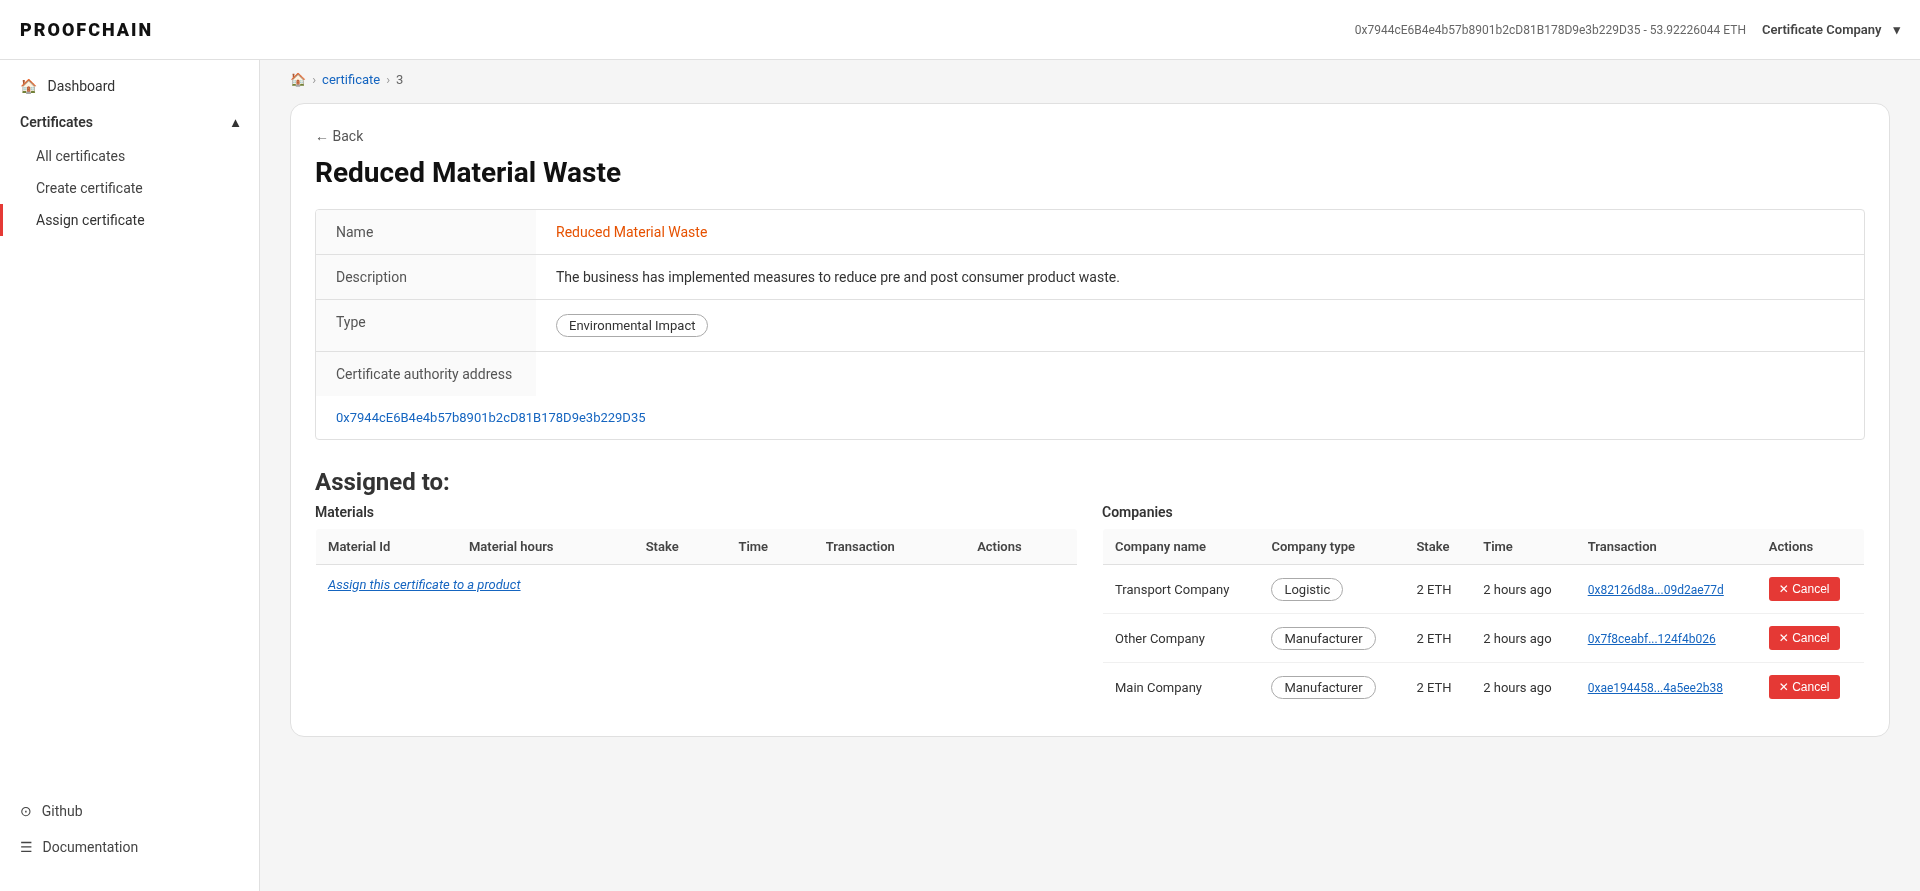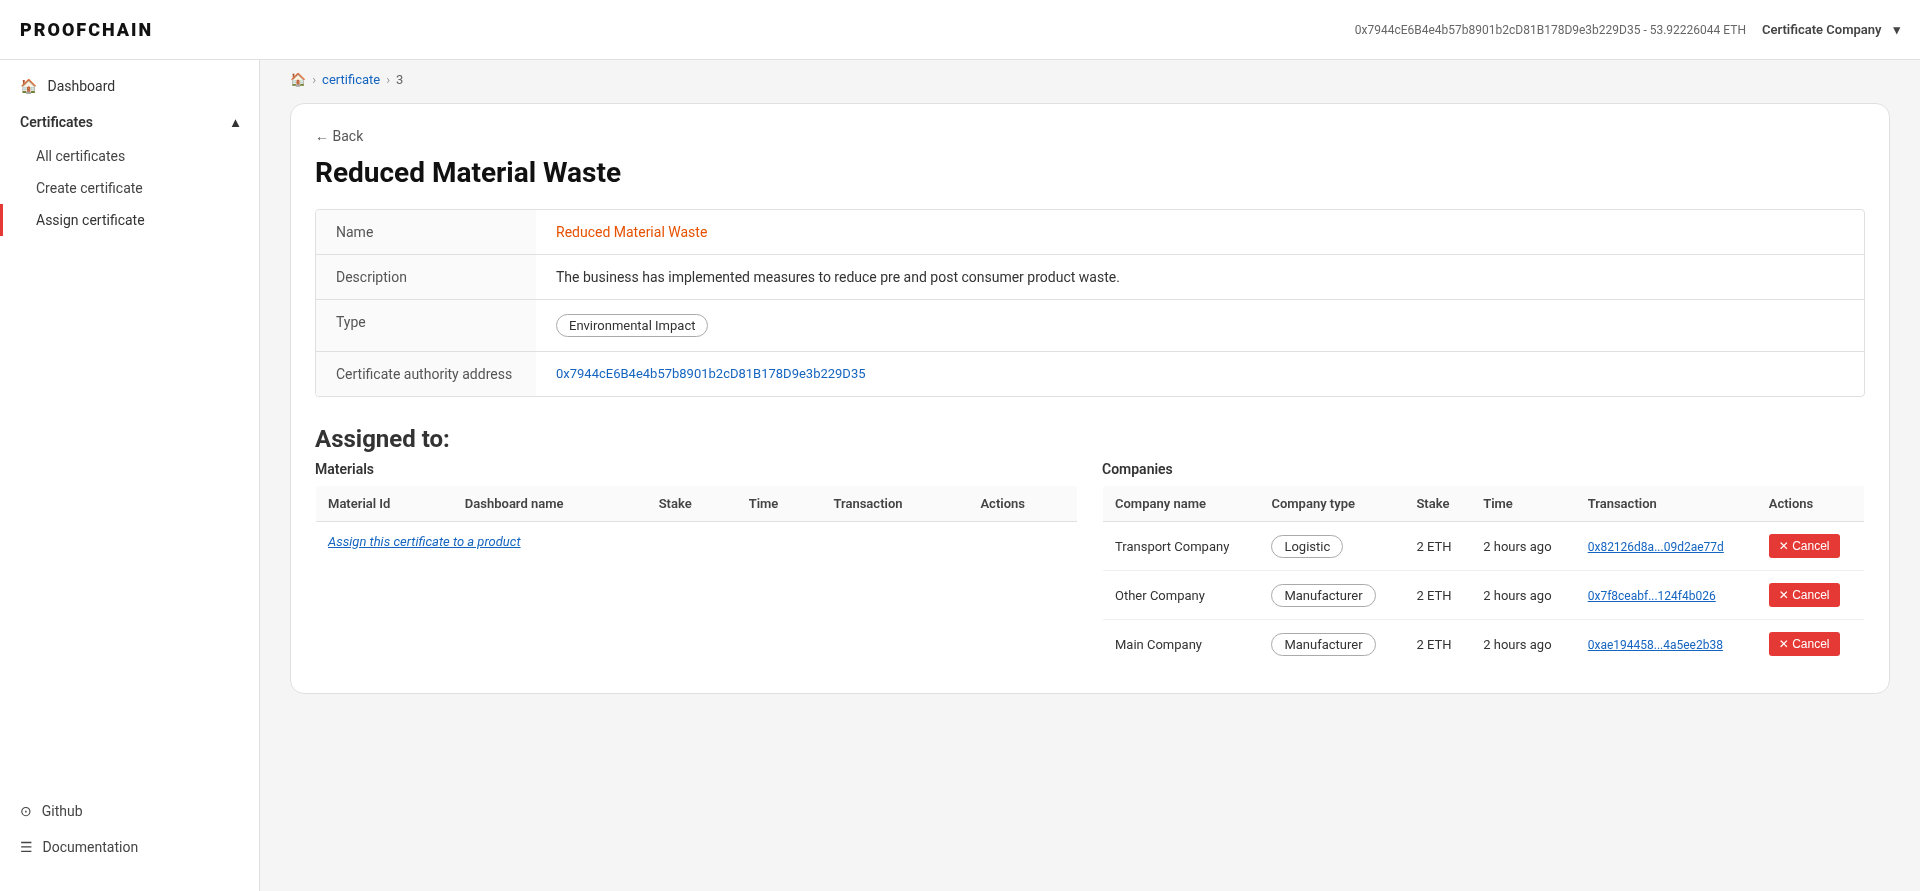--- a/index.html
+++ b/index.html
@@ -158,21 +158,21 @@
       width: 100%;
       border: 1px solid #e0e0e0;
       border-radius: 4px;
       overflow: hidden;
       margin-bottom: 28px;
     }
     .info-row {
       display: flex;
       border-bottom: 1px solid #e0e0e0;
     }
-    .info-row:last-child { border-bottom: none; }
+    .info-row:last-child { border-bottom: none; flex-direction: column; }
     .info-label {
       width: 220px;
       min-width: 220px;
       padding: 14px 20px;
       color: #555;
       font-size: 14px;
       background: #fafafa;
     }
     .info-value {
       padding: 14px 20px;
@@ -359,21 +359,21 @@
       <h2 class="assigned-title">Assigned to:</h2>
 
       <div class="tables-row">
 
         <div class="sub-section">
           <div class="sub-section-title">Materials</div>
           <table class="data-table">
             <thead>
               <tr>
                 <th>Material Id</th>
-                <th>Dashboard name</th>
+                <th>Material hours</th>
                 <th>Stake</th>
                 <th>Time</th>
                 <th>Transaction</th>
                 <th>Actions</th>
               </tr>
             </thead>
             <tbody>
               <tr>
                 <td colspan="6">
                   <span class="assign-link">Assign this certificate to a product</span>

